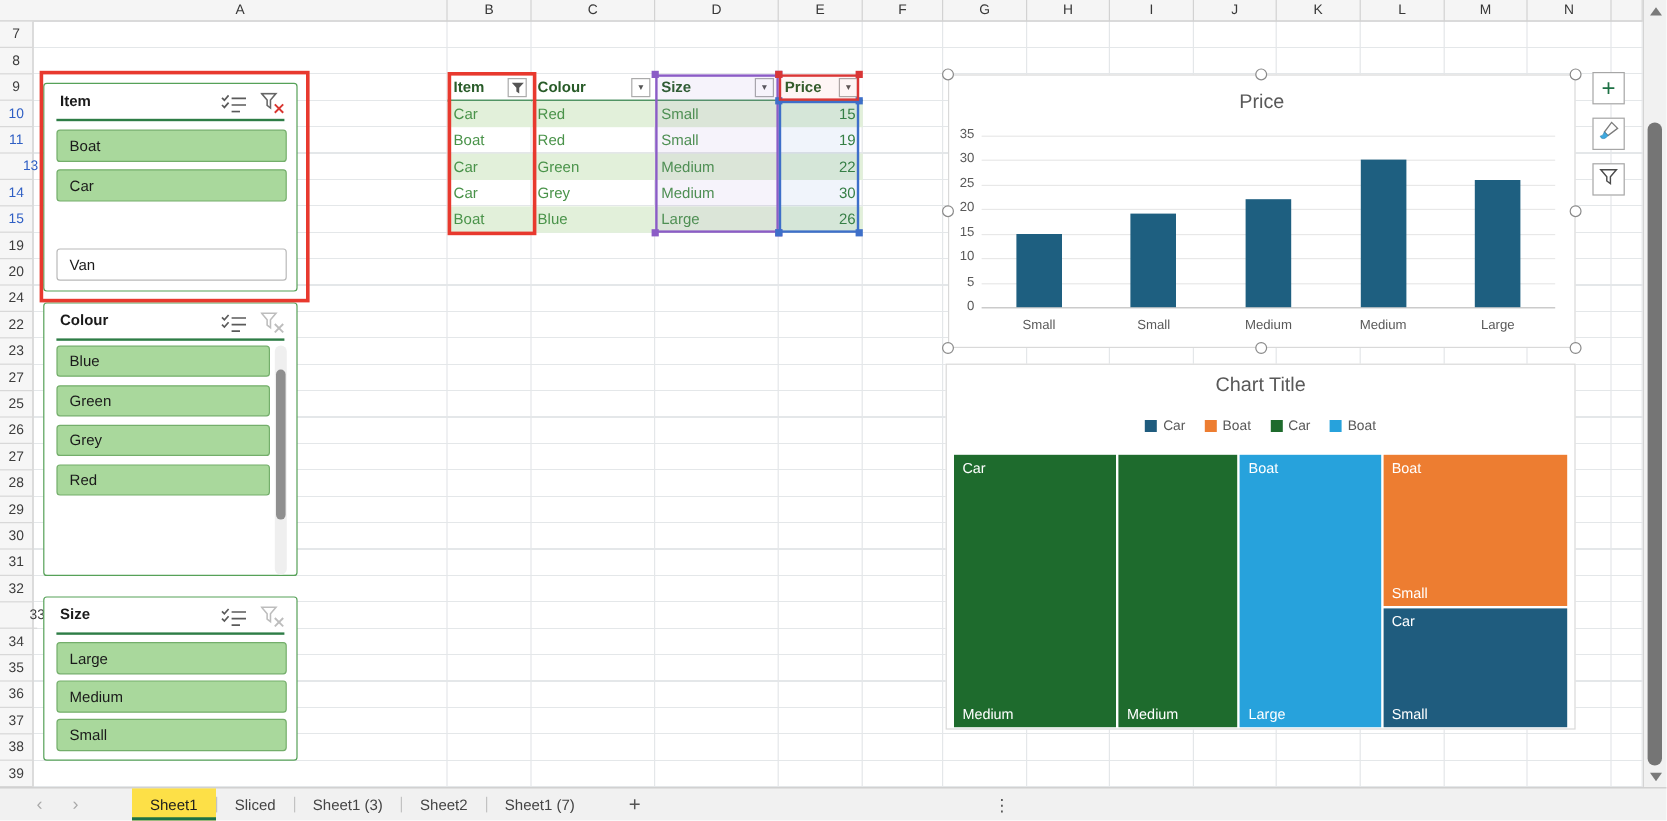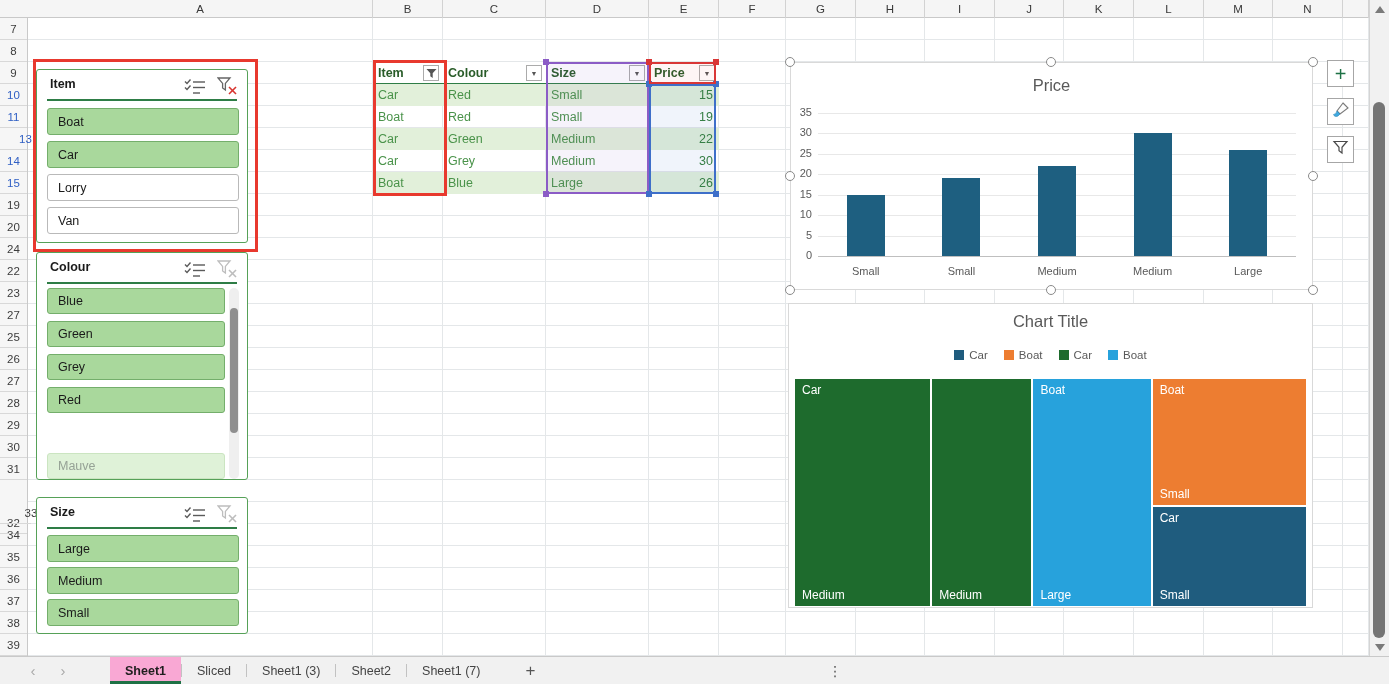--- a/index.html
+++ b/index.html
@@ -61,21 +61,21 @@
   .tmbottom{position:absolute;bottom:4px;left:7px;}
   
   #vscroll{position:absolute;left:1369px;top:0;width:20px;height:656px;background:#F1F1F1;border-left:1px solid #D4D4D4;}
   #vthumb{position:absolute;left:3px;top:102px;width:12px;height:536px;background:#757575;border-radius:6px;}
   .varrow{position:absolute;left:5px;width:0;height:0;}
   
   #tabbar{position:absolute;left:0;top:656px;width:1389px;height:28px;background:#F1F1F1;border-top:1px solid #C9C9C9;}
   .navchev{position:absolute;top:0;width:26px;height:27px;display:flex;align-items:center;justify-content:center;color:#A9A9A9;font-size:15px;}
   #tabs{position:absolute;left:110px;top:0;height:27px;display:flex;align-items:stretch;}
   .tab{padding:0 15px;display:flex;align-items:center;font-size:12.5px;color:#444;position:relative;}
-  .tab.active{background:#f9a8d4;font-weight:bold;color:#1E1E1E;box-shadow:inset 0 -3px 0 #1E7145;}
+  .tab.active{background:#fde047;font-weight:normal;color:#1E1E1E;box-shadow:inset 0 -3px 0 #1E7145;}
   .tabsep{width:1px;height:13px;background:#C2C2C2;align-self:center;}
   #addsheet{padding:0 12px;margin-left:18px;display:flex;align-items:center;font-size:17px;color:#555;}
   #kebab{position:absolute;left:828px;top:0;height:28px;display:flex;align-items:center;color:#555;font-size:14px;letter-spacing:0;}
 </style>
 </head>
 <body>
 
 <div id="app">
   <div id="grid">
       <div class="vline" style="left: 344px; top: 0px; width: 1px; height: 638px;"></div>
@@ -130,21 +130,21 @@
       <div class="rowcell" style="left: 0px; top: 242px; width: 27px; height: 22px;">22</div>
       <div class="rowcell" style="left: 0px; top: 264px; width: 27px; height: 22px;">23</div>
       <div class="rowcell" style="left: 0px; top: 286px; width: 27px; height: 22px;">27</div>
       <div class="rowcell" style="left: 0px; top: 308px; width: 27px; height: 22px;">25</div>
       <div class="rowcell" style="left: 0px; top: 330px; width: 27px; height: 22px;">26</div>
       <div class="rowcell" style="left: 0px; top: 352px; width: 27px; height: 22px;">27</div>
       <div class="rowcell" style="left: 0px; top: 374px; width: 27px; height: 22px;">28</div>
       <div class="rowcell" style="left: 0px; top: 396px; width: 27px; height: 22px;">29</div>
       <div class="rowcell" style="left: 0px; top: 418px; width: 27px; height: 22px;">30</div>
       <div class="rowcell" style="left: 0px; top: 440px; width: 27px; height: 22px;">31</div>
-      <div class="rowcell" style="left: 0px; top: 462px; width: 27px; height: 22px; margin-top: 32px;">32</div>
+      <div class="rowcell" style="left: 0px; top: 462px; width: 27px; height: 22px;">32</div>
       <div class="rowcell" style="left: 0px; top: 484px; width: 27px; height: 22px; padding-left: 31px;">33</div>
       <div class="rowcell" style="left: 0px; top: 506px; width: 27px; height: 22px;">34</div>
       <div class="rowcell" style="left: 0px; top: 528px; width: 27px; height: 22px;">35</div>
       <div class="rowcell" style="left: 0px; top: 550px; width: 27px; height: 22px;">36</div>
       <div class="rowcell" style="left: 0px; top: 572px; width: 27px; height: 22px;">37</div>
       <div class="rowcell" style="left: 0px; top: 594px; width: 27px; height: 22px;">38</div>
       <div class="rowcell" style="left: 0px; top: 616px; width: 27px; height: 22px;">39</div>
     </div>
 
   <div id="slicers">
@@ -166,21 +166,20 @@
             <path d="M1 1 h12 l-4.6 5.4 v6.6 l-2.8 -2.1 v-4.5 Z" fill="#fff" stroke="#666" stroke-width="1.3"></path>
             <g stroke="#D8352F" stroke-width="1.6">
               <line x1="12" y1="10" x2="19" y2="17"></line>
               <line x1="19" y1="10" x2="12" y2="17"></line>
             </g>
           </svg>
         </div>
         <div class="sl-underline" style="left: 10px; top: 29px; width: 190px; height: 2px;"></div>
         <div class="sl-item sl-sel" style="left: 10px; top: 38px; width: 192px; height: 27px;">Boat</div>
         <div class="sl-item sl-sel" style="left: 10px; top: 71px; width: 192px; height: 27px;">Car</div>
-        <div class="sl-item sl-un" style="left: 10px; top: 104px; width: 192px; height: 27px;">Lorry</div>
         <div class="sl-item sl-un" style="left: 10px; top: 137px; width: 192px; height: 27px;">Van</div>
       </div>
       <div class="slicer" style="left: 36px; top: 252px; width: 212px; height: 228px;">
         <div class="sl-title">Colour</div>
         <div class="sl-icon" style="left: 146px; top: 5px; width: 24px; height: 22px;">
           <svg width="22" height="16" viewBox="0 0 22 16">
             <g stroke="#5A5A5A" stroke-width="1.4" fill="none">
               <path d="M1 3.5 l2 2 l3.5 -4"></path>
               <path d="M1 9.5 l2 2 l3.5 -4"></path>
               <line x1="9" y1="4" x2="21" y2="4"></line>
@@ -196,21 +195,20 @@
               <line x1="12" y1="10" x2="19" y2="17"></line>
               <line x1="19" y1="10" x2="12" y2="17"></line>
             </g>
           </svg>
         </div>
         <div class="sl-underline" style="left: 10px; top: 29px; width: 190px; height: 2px;"></div>
         <div class="sl-item sl-sel" style="left: 10px; top: 35px; width: 178px; height: 26px;">Blue</div>
         <div class="sl-item sl-sel" style="left: 10px; top: 68px; width: 178px; height: 26px;">Green</div>
         <div class="sl-item sl-sel" style="left: 10px; top: 101px; width: 178px; height: 26px;">Grey</div>
         <div class="sl-item sl-sel" style="left: 10px; top: 134px; width: 178px; height: 26px;">Red</div>
-        <div class="sl-item sl-selempty" style="left: 10px; top: 200px; width: 178px; height: 26px;">Mauve</div>
         <div class="sl-track" style="left: 192px; top: 35px; width: 10px; height: 191px;"></div>
         <div class="sl-thumb" style="left: 193px; top: 55px; width: 8px; height: 125px;"></div>
       </div>
       <div class="slicer" style="left: 36px; top: 497px; width: 212px; height: 137px;">
         <div class="sl-title">Size</div>
         <div class="sl-icon" style="left: 146px; top: 5px; width: 24px; height: 22px;">
           <svg width="22" height="16" viewBox="0 0 22 16">
             <g stroke="#5A5A5A" stroke-width="1.4" fill="none">
               <path d="M1 3.5 l2 2 l3.5 -4"></path>
               <path d="M1 9.5 l2 2 l3.5 -4"></path>

